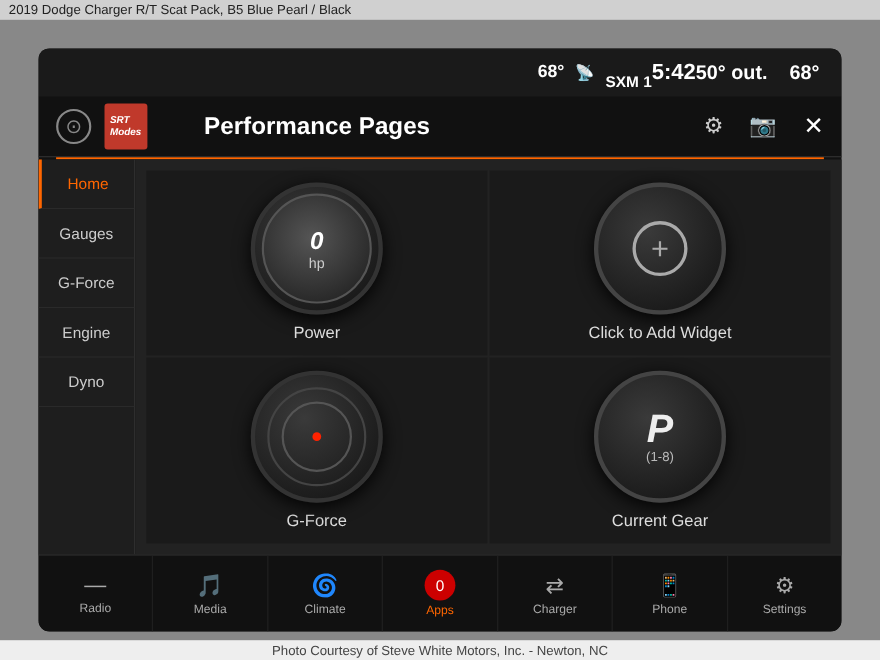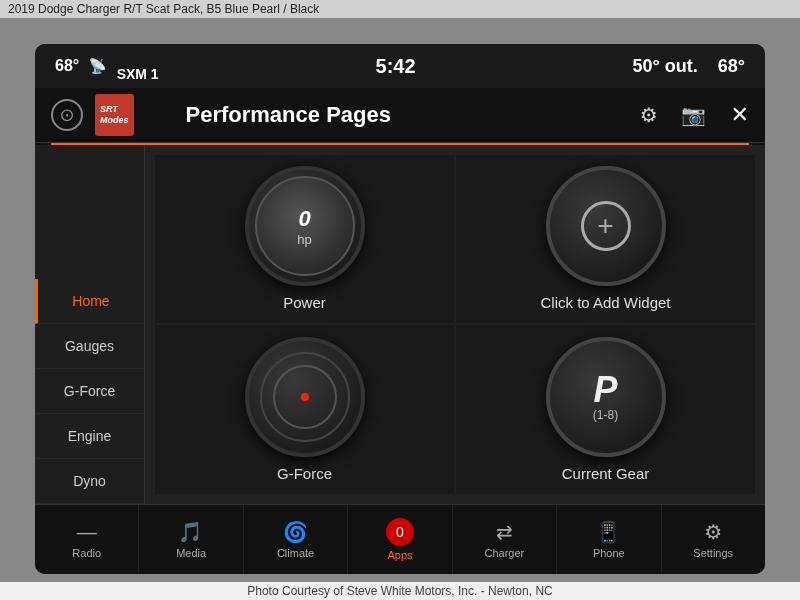--- a/index.html
+++ b/index.html
@@ -44,21 +44,21 @@
       display: flex;
       flex-direction: column;
       position: relative;
       margin-top: 18px;
     }
 
     
     .status-bar {
       display: flex;
       align-items: center;
-      justify-content: space-between;
+      justify-content: flex-end;
       background: #1a1a1a;
       padding: 6px 20px;
       color: #fff;
       font-size: 16px;
       font-weight: bold;
     }
 
     .status-left {
       display: flex;
       align-items: center;
@@ -116,26 +116,25 @@
 
     
     .main-content {
       display: flex;
       flex: 1;
       background: #111;
     }
 
     
     .sidebar {
-      width: 110px;
+      width: 88px;
       background: #1e1e1e;
       display: flex;
       flex-direction: column;
       border-right: 1px solid #333;
-      justify-content: flex-end;
     }
 
     .sidebar-item {
       padding: 14px 0;
       text-align: center;
       color: #ccc;
       font-size: 14px;
       cursor: pointer;
       border-bottom: 1px solid #2a2a2a;
     }

